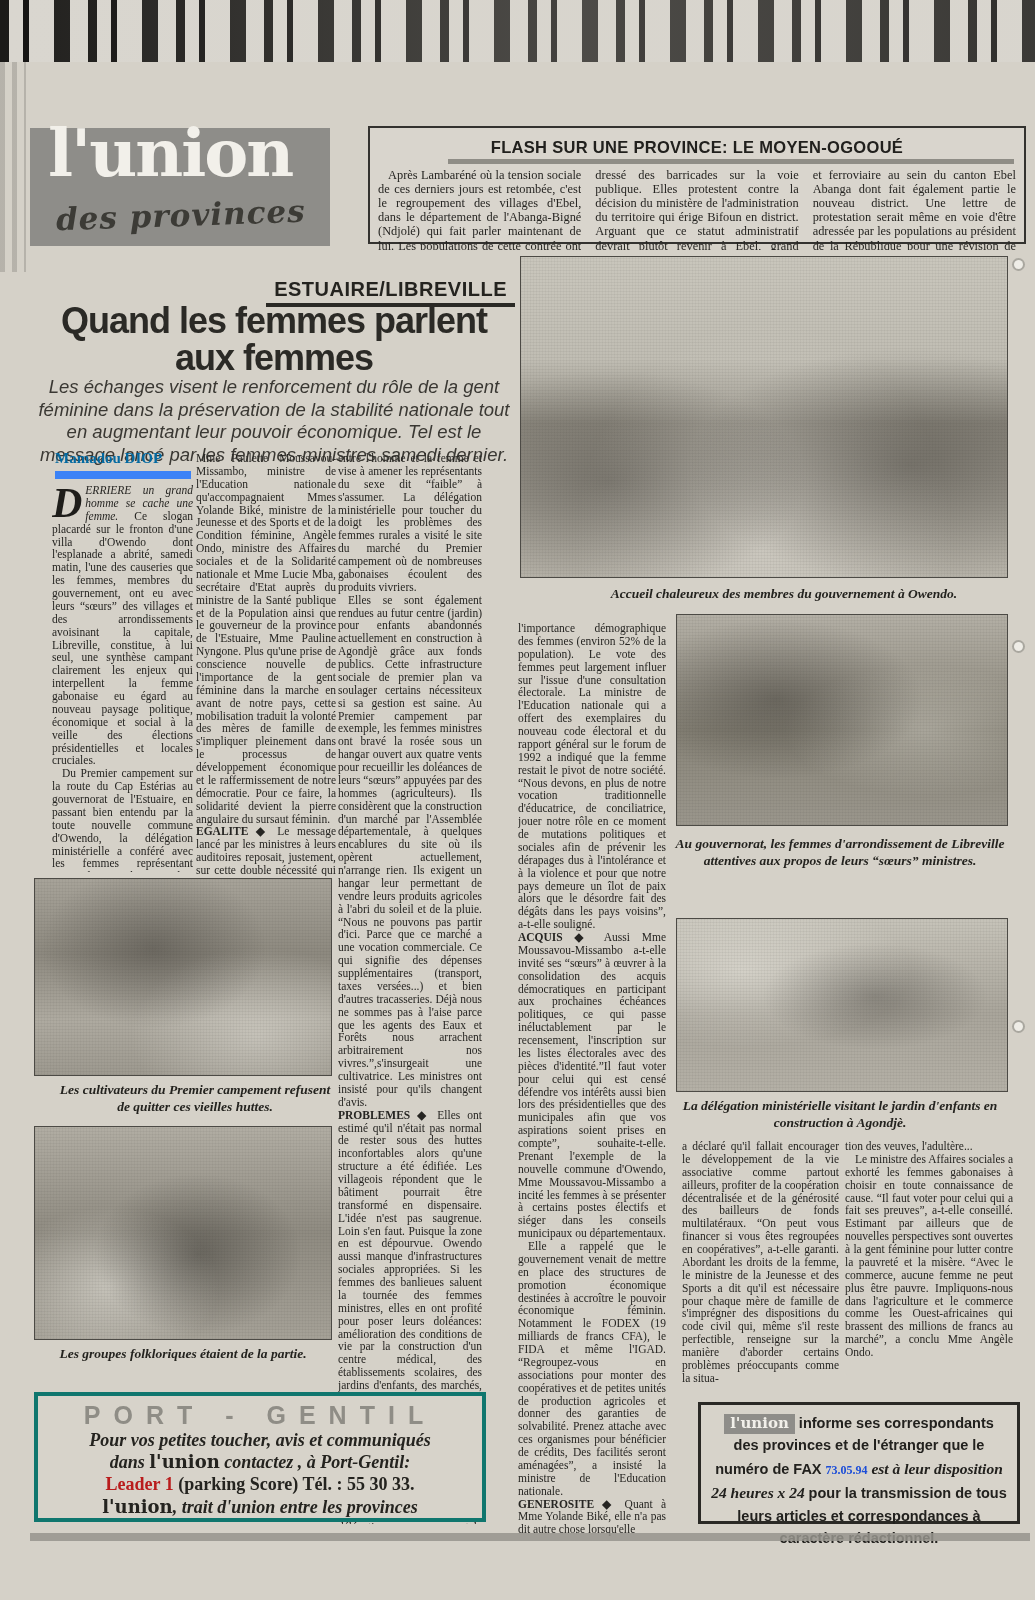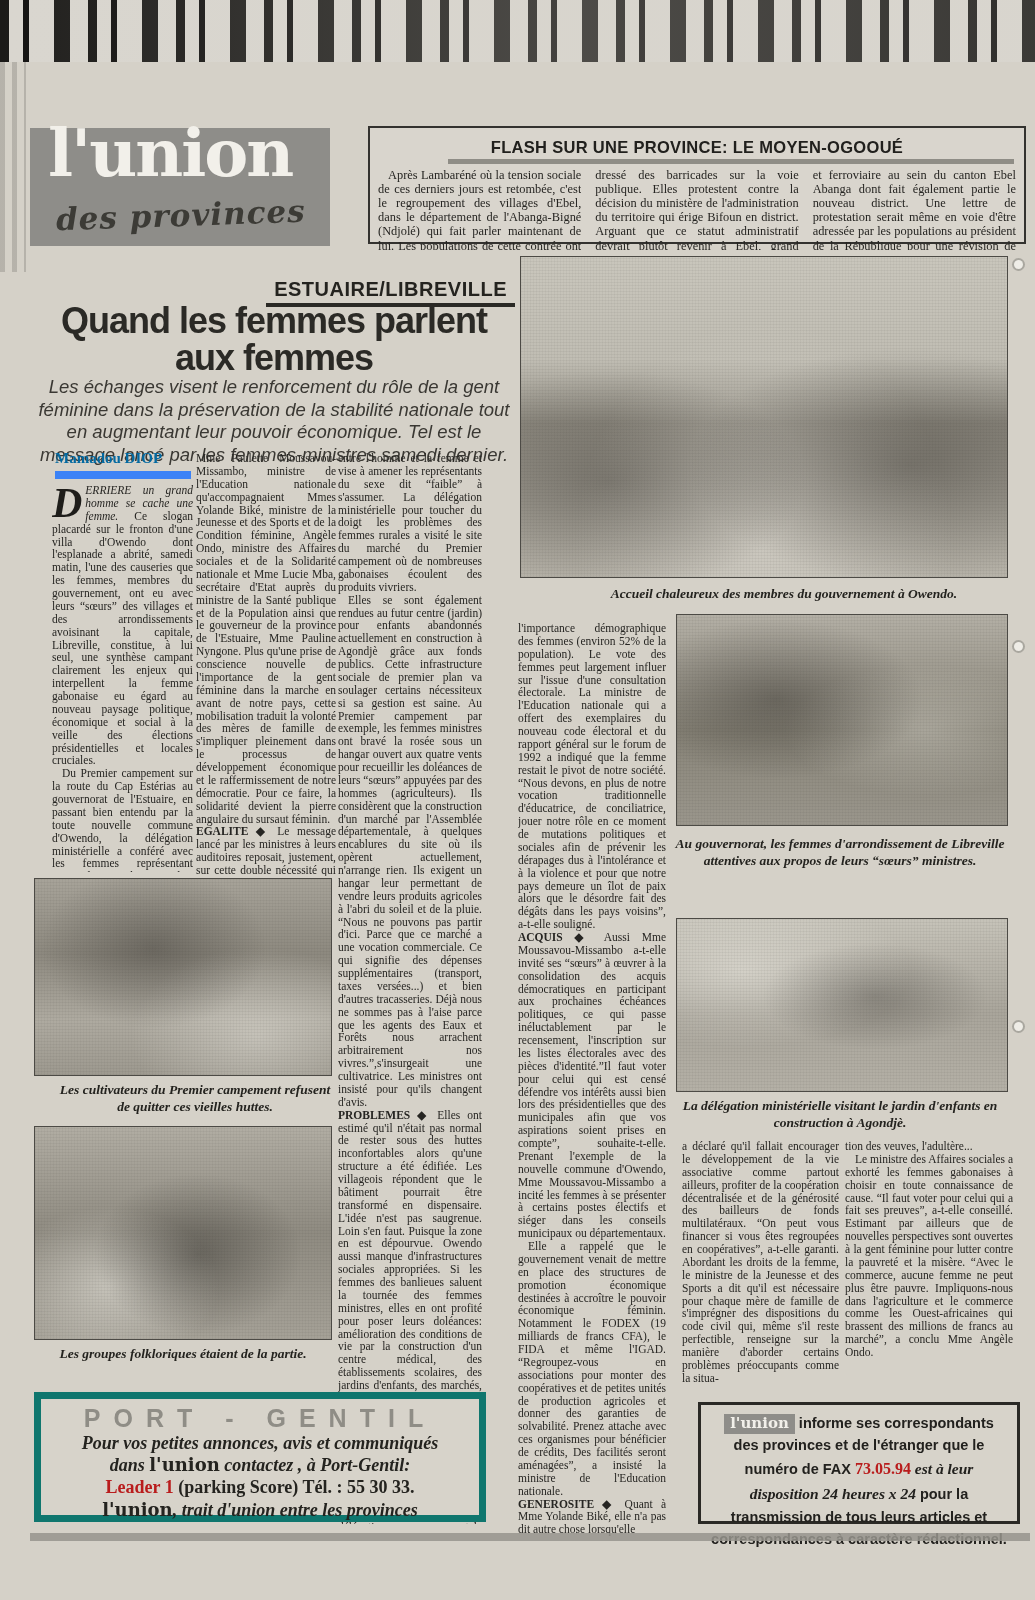--- a/index.html
+++ b/index.html
@@ -71,32 +71,32 @@
     radial-gradient(ellipse at 75% 80%,rgba(238,236,228,.4),rgba(0,0,0,0) 40%),
     linear-gradient(180deg,#a7a399 0%,#8d897f 38%,#aeaaa0 72%,#9d998f 100%);}
   .ph-e{background:
     radial-gradient(ellipse at 55% 60%,rgba(40,38,34,.4),rgba(0,0,0,0) 45%),
     radial-gradient(ellipse at 25% 75%,rgba(240,238,230,.5),rgba(0,0,0,0) 35%),
     linear-gradient(180deg,#b1ada3 0%,#8f8b81 50%,#a5a197 100%);}
 
   .caption{position:absolute;font:bold italic 13.5px/1.25 "Liberation Serif",serif;color:#24231f;text-align:center;}
 
   
-  .pgbox{position:absolute;left:34px;top:1392px;width:452px;height:130px;border:7px solid #0f766e;background:#d7d3ca;box-sizing:border-box;text-align:center;padding-top:6px;}
+  .pgbox{position:absolute;left:34px;top:1392px;width:452px;height:130px;border:4px solid #0f766e;background:#d7d3ca;box-sizing:border-box;text-align:center;padding-top:6px;}
   .pgtitle{font:bold 25px/1.1 "Liberation Sans",sans-serif;color:#8f8d86;letter-spacing:13px;}
   .pgline{font:bold italic 18px/1.22 "Liberation Serif",serif;color:#24231f;}
   .pgbrand{font-style:normal;font-weight:bold;font-family:"DejaVu Serif",serif;}
   .pgleader{color:#b91c1c;font-style:normal;}
   .pgplain{font-style:normal;}
 
   
   .faxbox{position:absolute;left:698px;top:1402px;width:322px;height:122px;border:3px solid #2a2925;background:#d7d3ca;box-sizing:border-box;text-align:center;padding:7px 10px 0;
     font:bold 14.5px/1.55 "Liberation Sans",sans-serif;color:#22211e;}
   .faxbrand{display:inline-block;background:#8e8d89;color:#f2f0ea;font:bold 15px/1.2 "DejaVu Serif",serif;padding:0 6px 2px;}
-  .faxnum{color:#b91c1c;font-family:"Liberation Serif",serif;font-size:16px;}
+  .faxnum{color:#1d4ed8;font-family:"Liberation Serif",serif;font-size:12px;}
   .faxit{font-style:italic;font-family:"Liberation Serif",serif;font-size:15.5px;}
 </style>
 </head>
 <body>
 
 <div id="page">
 
   <div class="topbars"></div>
   <div class="leftsmudge"></div>
 
@@ -165,21 +165,21 @@
   <div class="caption" style="left:664px;top:1098px;width:352px;">La délégation ministérielle visitant le jardin d'enfants en construction à Agondjè.</div>
 
   <div class="photo ph-d" style="left:34px;top:878px;width:298px;height:198px;"></div>
   <div class="caption" style="left:40px;top:1082px;width:296px;text-align:center;padding-left:14px;box-sizing:border-box;">Les cultivateurs du Premier campement refusent de quitter ces vieilles huttes.</div>
 
   <div class="photo ph-e" style="left:34px;top:1126px;width:298px;height:214px;"></div>
   <div class="caption" style="left:34px;top:1346px;width:298px;">Les groupes folkloriques étaient de la partie.</div>
 
   <div class="pgbox">
     <div class="pgtitle">PORT - GENTIL</div>
-    <div class="pgline">Pour vos petites annonces, avis et communiqués</div>
+    <div class="pgline">Pour vos petites toucher, avis et communiqués</div>
     <div class="pgline"><span>dans </span><span class="pgbrand">l'union</span><span> contactez , à Port-Gentil:</span></div>
     <div class="pgline pgplain"><span class="pgleader">Leader 1</span><span> (parking Score) Tél. : 55 30 33.</span></div>
     <div class="pgline"><span class="pgbrand">l'union</span><span>, trait d'union entre les provinces</span></div>
   </div>
 
   <div class="faxbox">
     <span class="faxbrand">l'union</span><span> informe ses correspondants des provinces et de l'étranger que le numéro de FAX </span><span class="faxnum">73.05.94</span><span class="faxit"> est à leur disposition 24 heures x 24 </span><span>pour la transmission de tous leurs articles et correspondances à caractère rédactionnel.</span>
   </div>
 
   <div class="bottomrule"></div>

